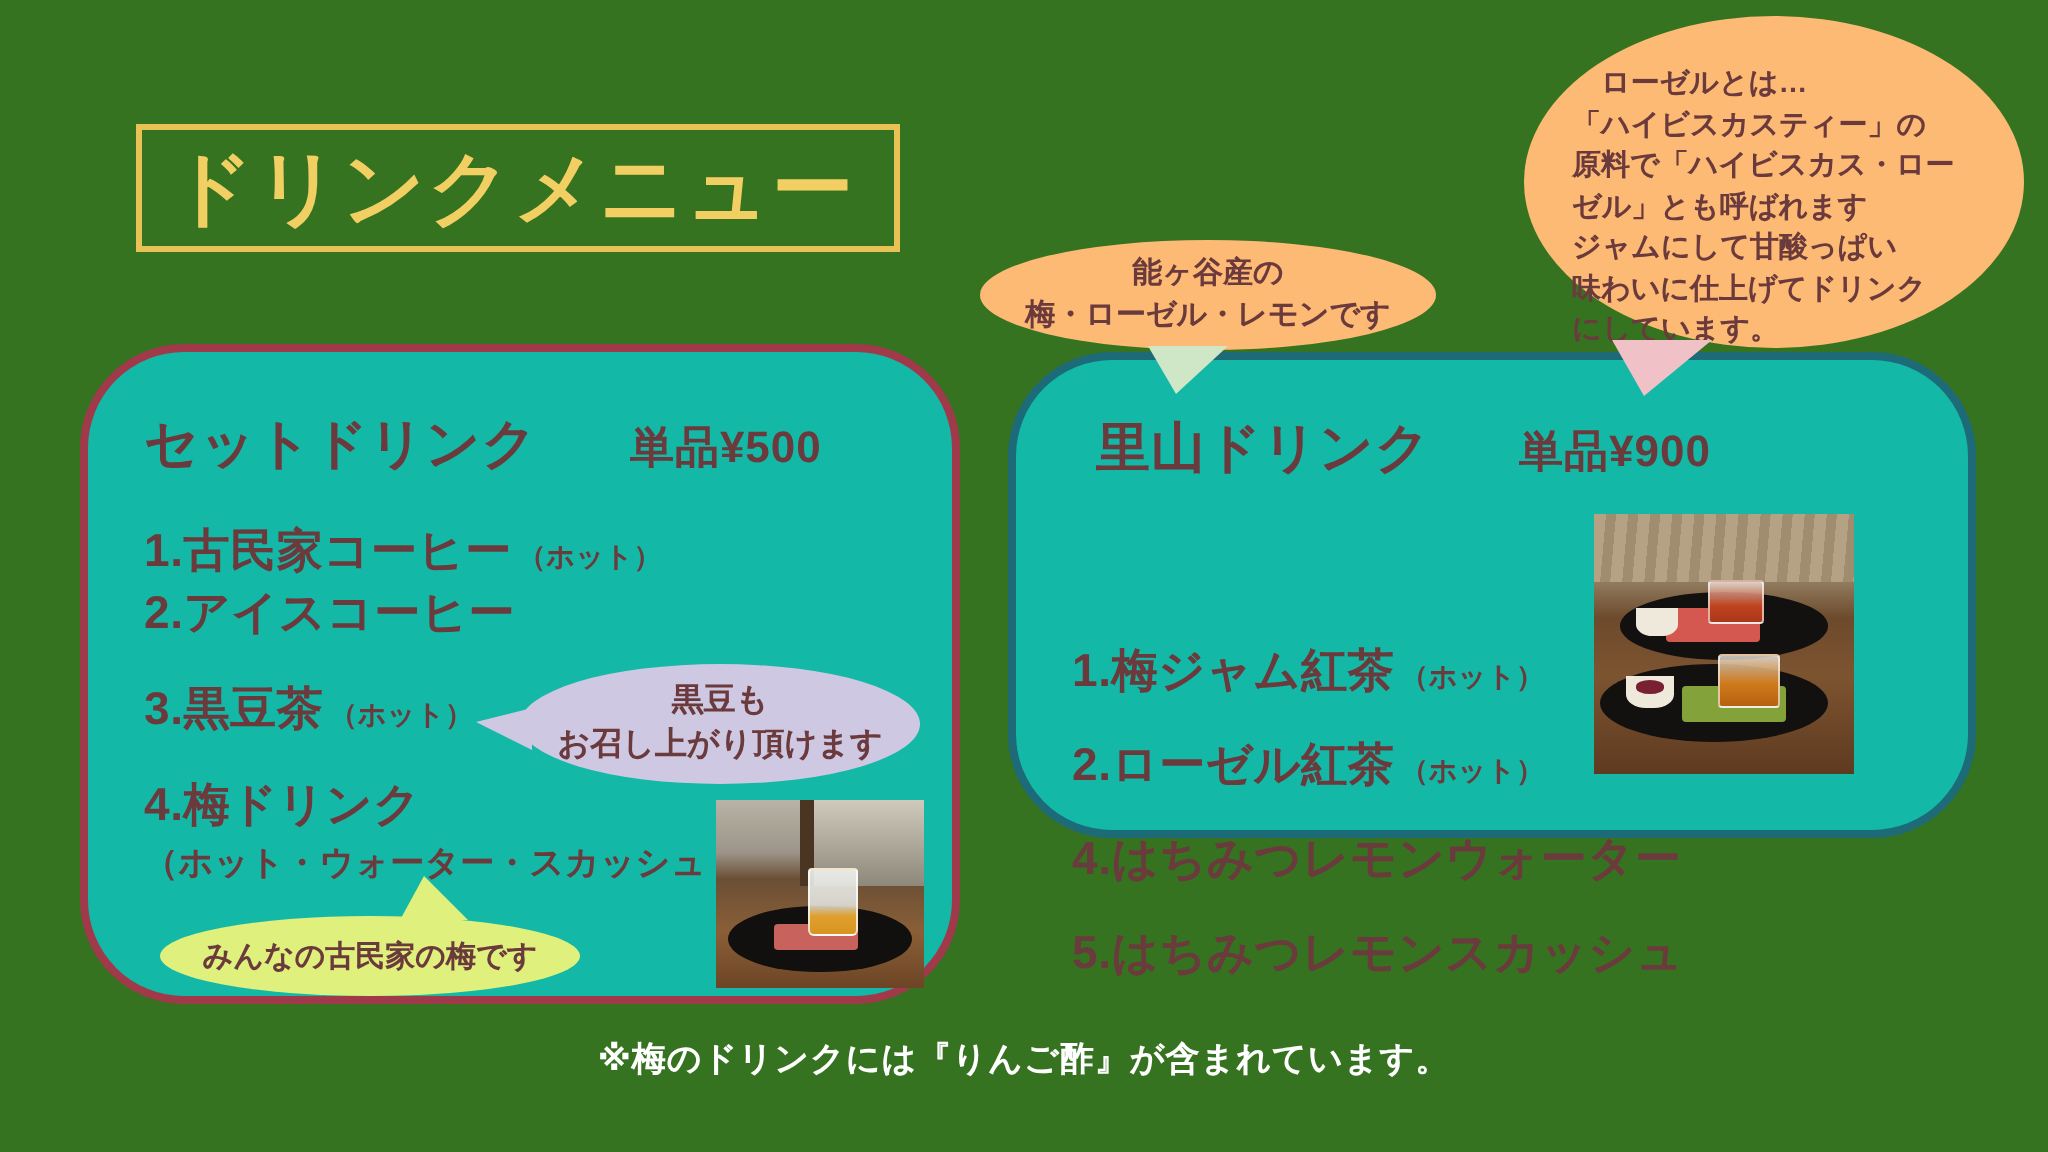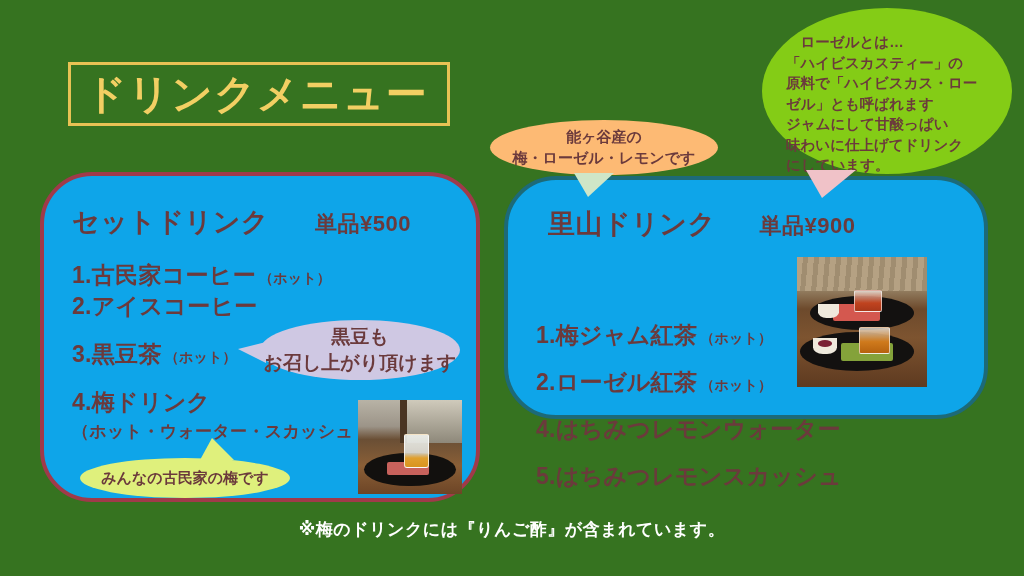--- a/index.html
+++ b/index.html
@@ -40,21 +40,21 @@
     font-weight: bold;
     color: #f2cf63;
     letter-spacing: 1px;
     line-height: 1;
     white-space: nowrap;
   }
 
   
   .card {
     position: absolute;
-    background: #0ea5e9;
+    background: #14b8a6;
     box-sizing: border-box;
   }
   .card-left {
     left: 40px;
     top: 172px;
     width: 440px;
     height: 330px;
     border: 4px solid #a03a4a;
     border-radius: 52px 52px 52px 52px;
   }
@@ -239,24 +239,24 @@
   }
   .b-kuromame .tail {
     left: -16px; top: 11px;
     border-top: 6px solid transparent;
     border-bottom: 9px solid transparent;
     border-right: 20px solid #f6e0cd;
   }
 
   
   .b-meshiagari {
-    left: 260px; top: 320px;
+    left: 260px; top: 332px;
     width: 200px; height: 60px;
     background: #cfc8e3;
-    font-size: 19px;
+    font-size: 16px;
     line-height: 1.35;
   }
   .b-meshiagari .tail {
     left: -22px; top: 22px;
     border-top: 7px solid transparent;
     border-bottom: 14px solid transparent;
     border-right: 28px solid #cfc8e3;
   }
 
   
@@ -285,21 +285,21 @@
     left: 84px; bottom: -22px;
     border-left: 14px solid transparent;
     border-right: 26px solid transparent;
     border-top: 24px solid #cfe6c7;
   }
 
   
   .b-roselle {
     left: 762px; top: 8px;
     width: 250px; height: 166px;
-    background: #84cc16;
+    background: #fdba74;
     font-size: 14.5px;
     line-height: 1.42;
     align-items: flex-start;
     justify-content: flex-start;
     padding: 24px 20px 0 24px;
     text-align: left;
   }
   .b-roselle .tail {
     left: 44px; bottom: -24px;
     border-left: 16px solid transparent;

